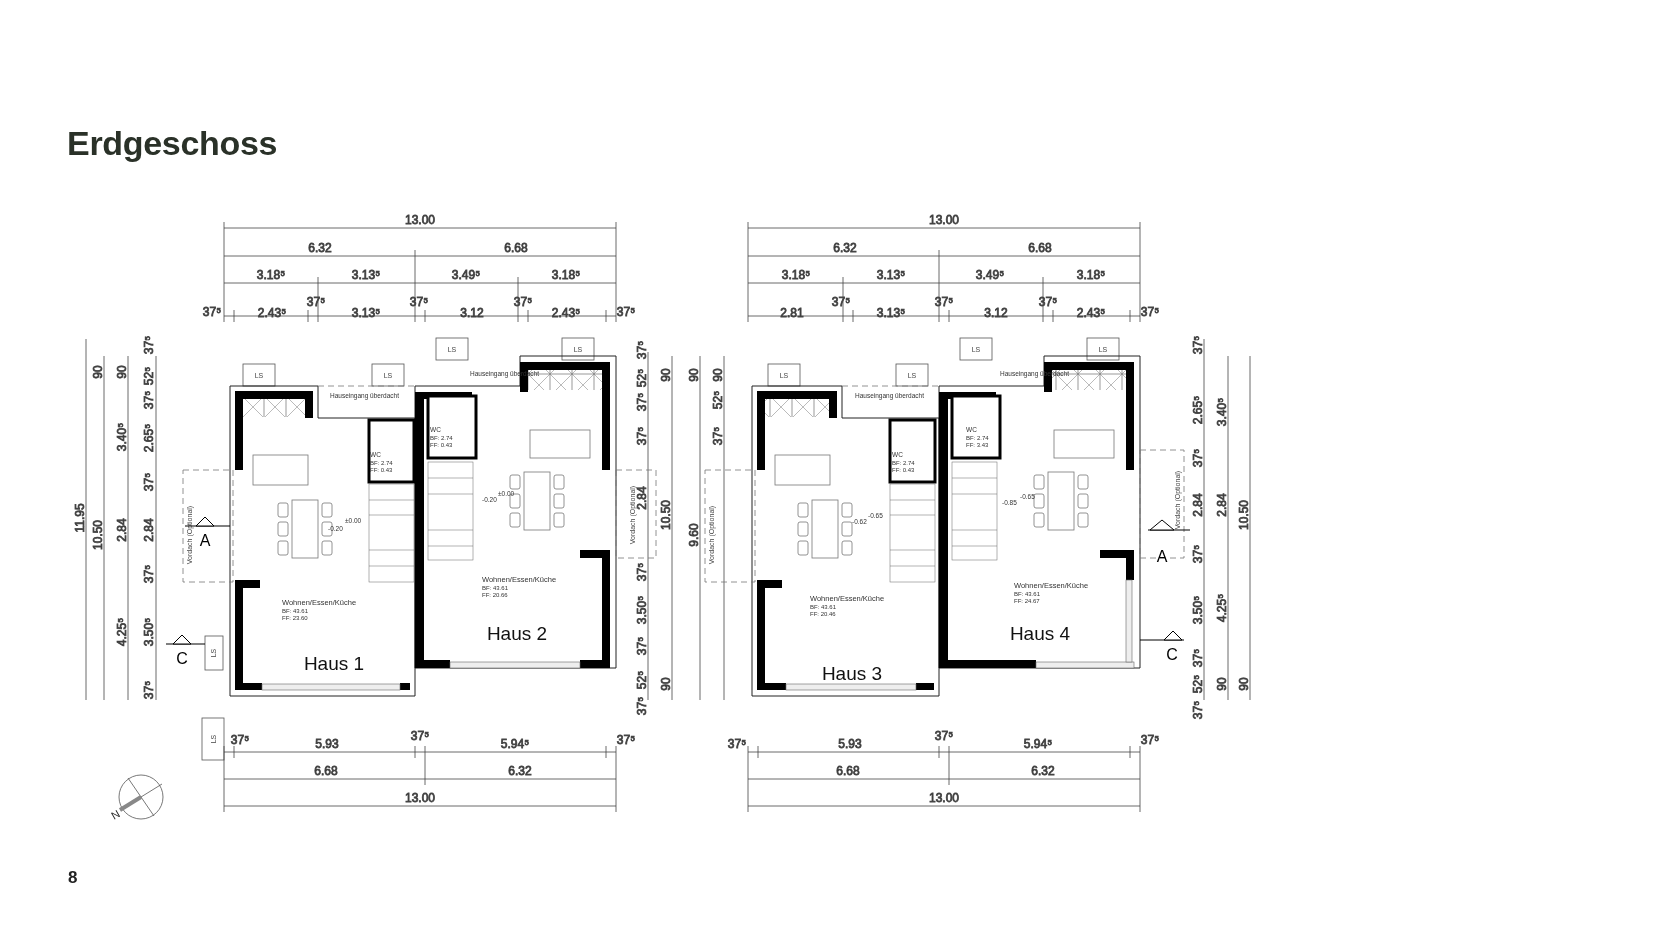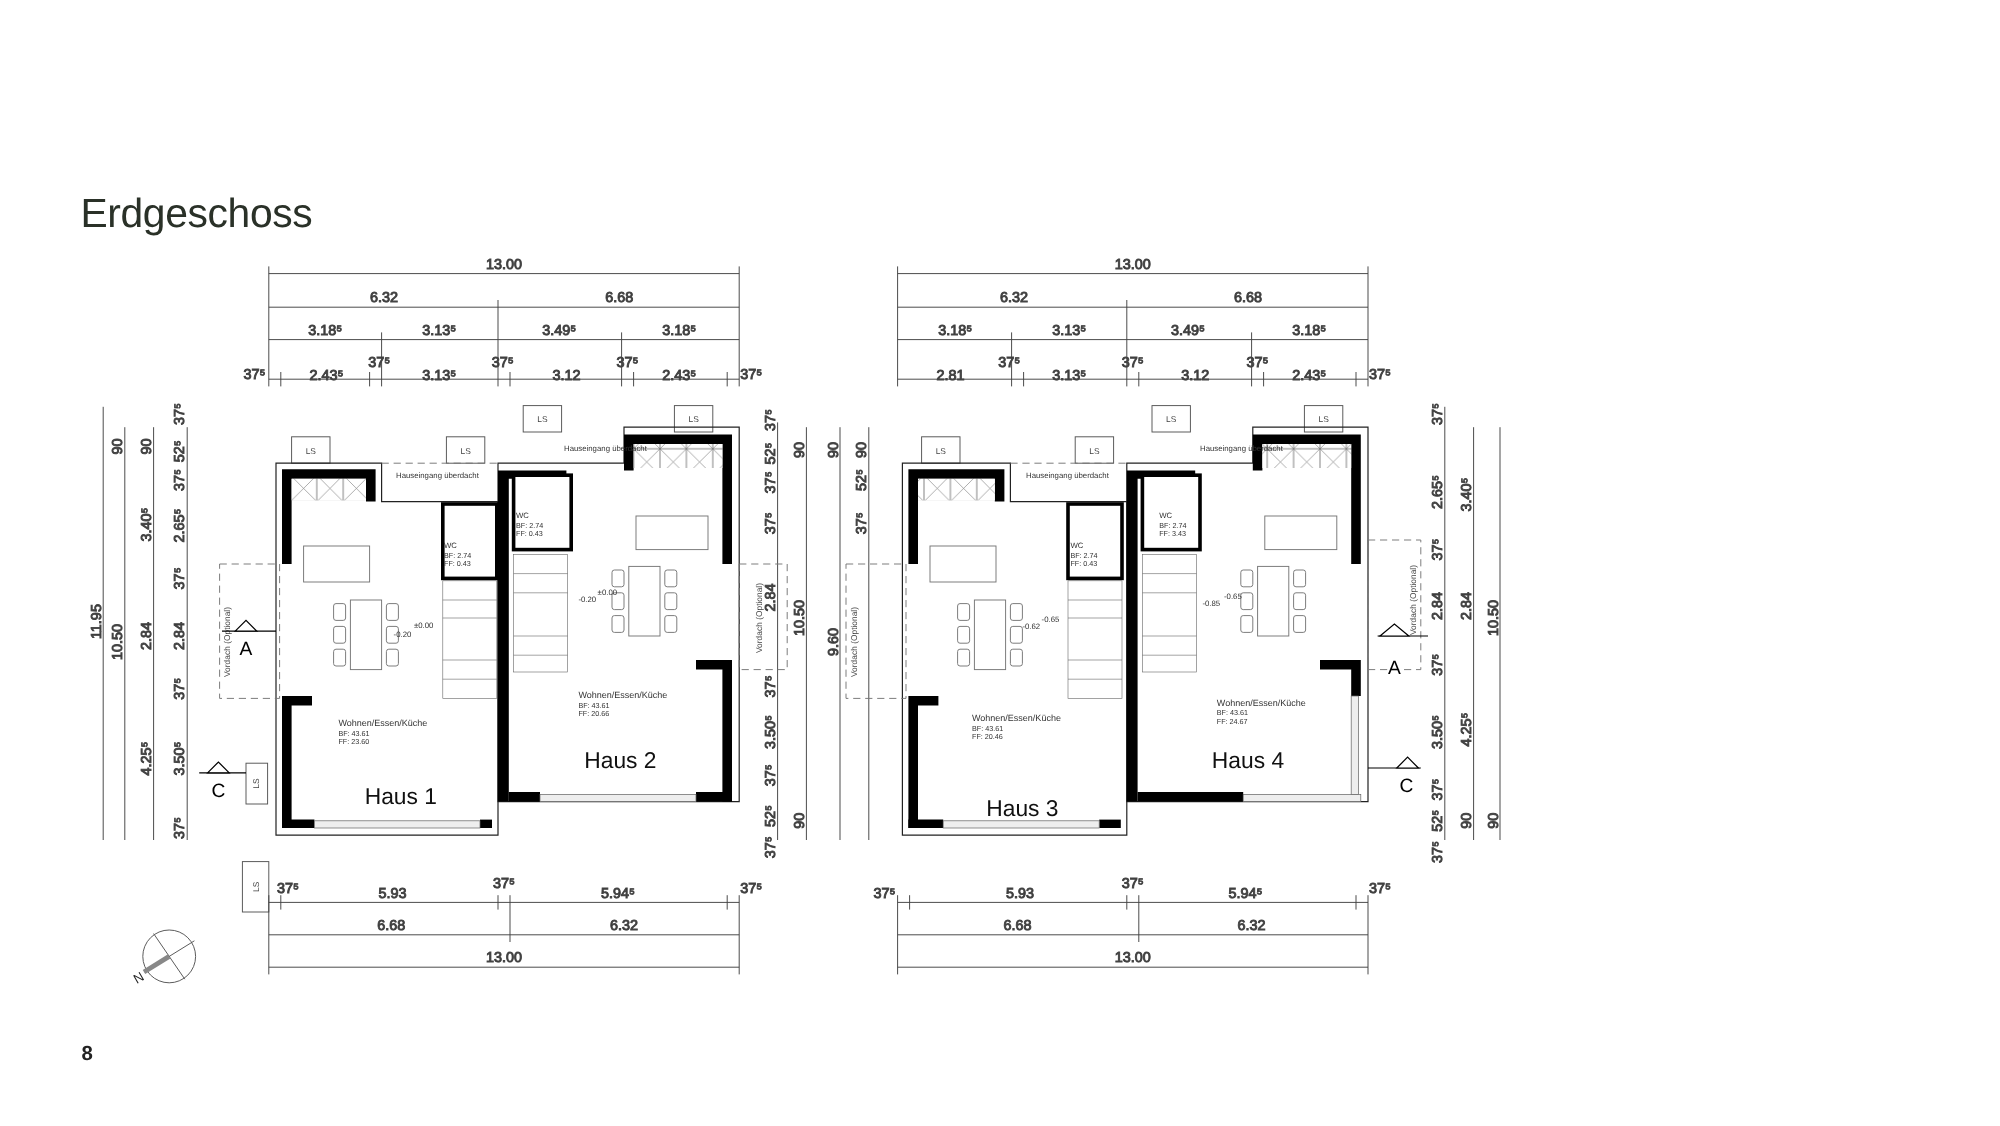--- a/index.html
+++ b/index.html
@@ -1,17 +1,17 @@
 <!DOCTYPE html>
 <html><head>
 <meta charset="utf-8">
 <style>
   html,body{margin:0;padding:0;background:#ffffff;}
   body{width:1667px;height:938px;position:relative;overflow:hidden;font-family:"Liberation Sans",sans-serif;color:#222;}
-  .title{position:absolute;left:67px;top:124px;font-size:34px;font-weight:400;color:#2a3128;letter-spacing:-0.3px;margin-top:35px;}
+  .title{position:absolute;left:67px;top:124px;font-size:34px;font-weight:700;color:#2a3128;letter-spacing:-0.3px;}
   .page-num{position:absolute;left:68px;top:868px;font-size:17px;font-weight:700;color:#222;}
   svg{position:absolute;left:0;top:0;}
   .dim text{font-family:"Liberation Sans",sans-serif;font-size:12px;fill:#333;}
   .small text{font-family:"Liberation Sans",sans-serif;font-size:7px;fill:#444;}
 </style>
 </head>
 <body>
 
 <div class="title">Erdgeschoss</div>
 

